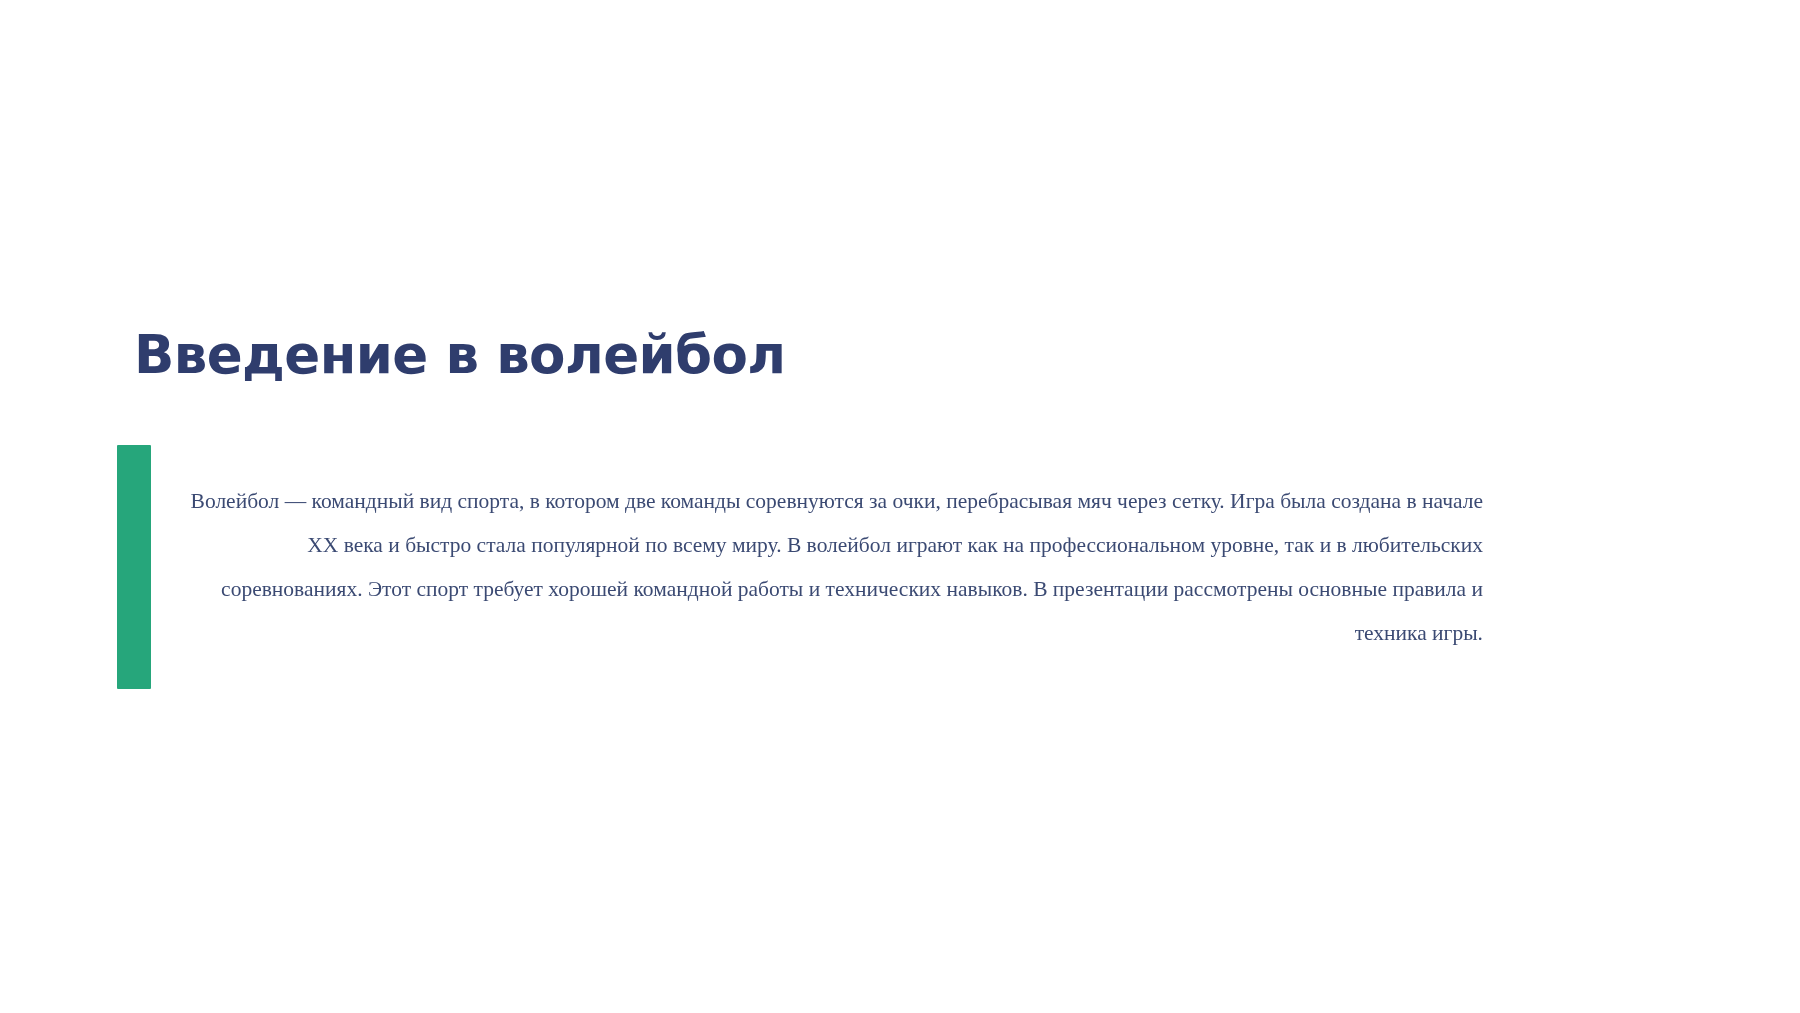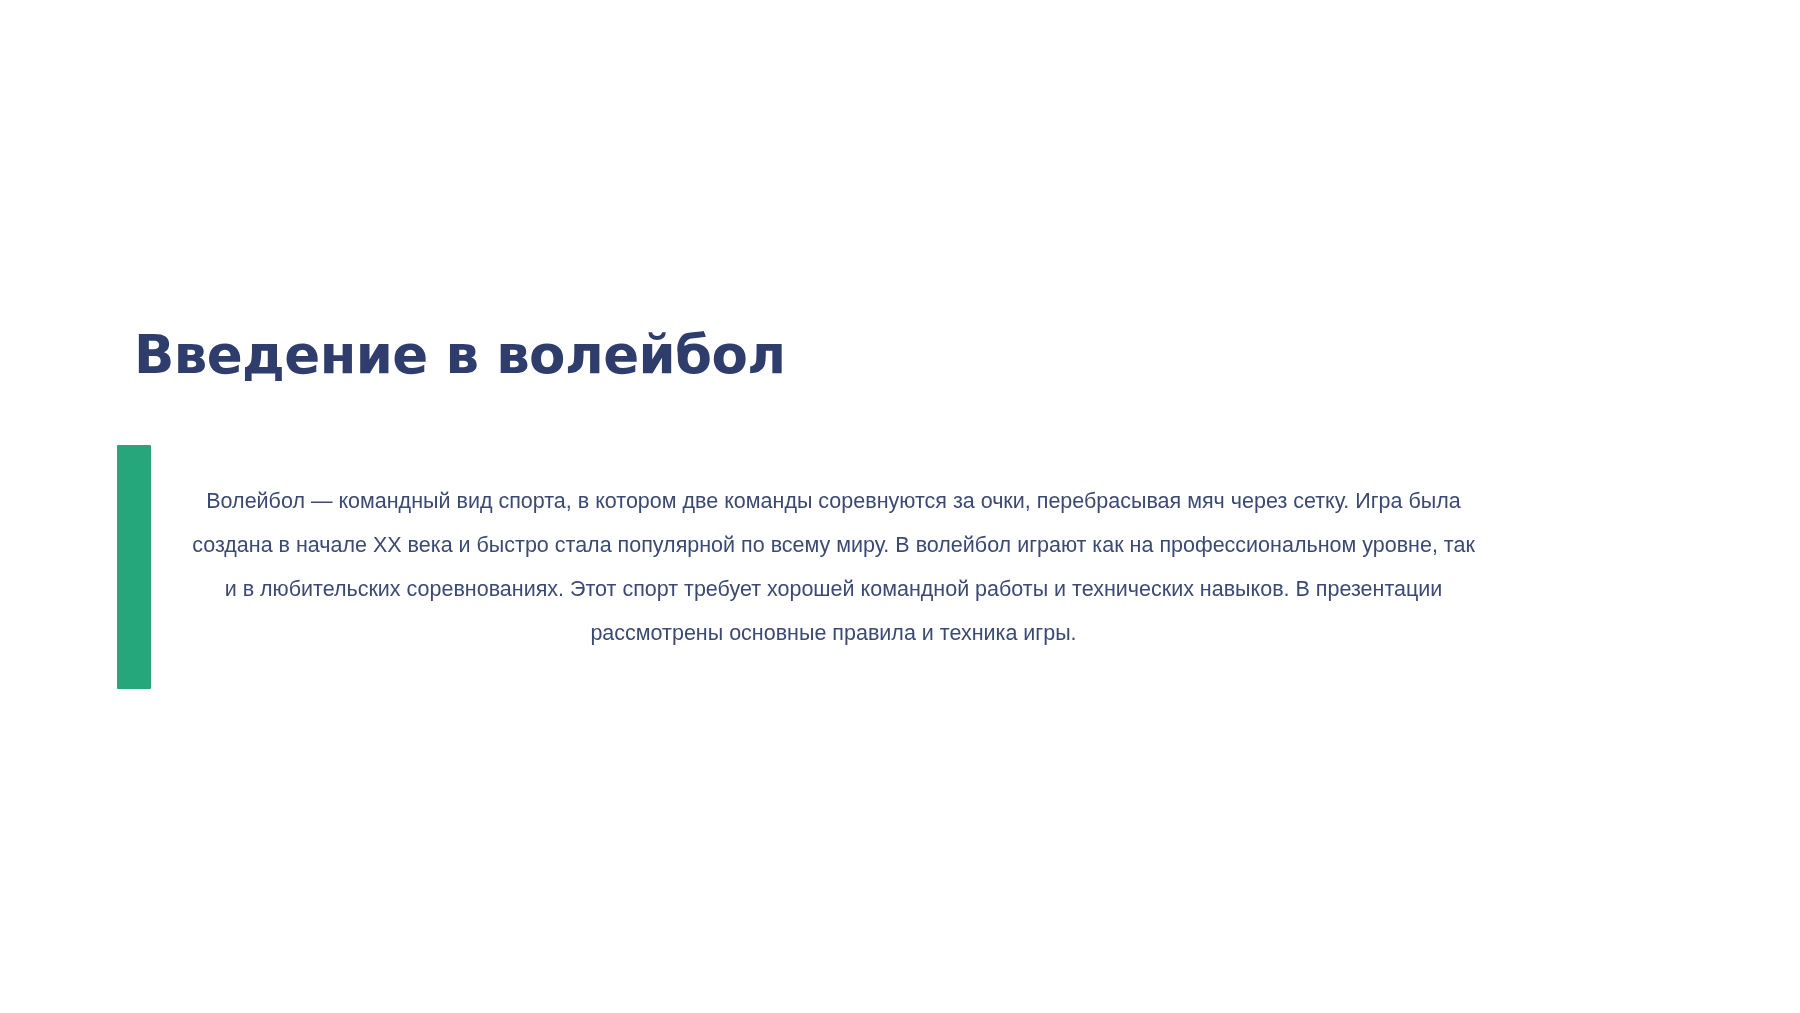--- a/index.html
+++ b/index.html
@@ -52,26 +52,26 @@
     position: absolute;
     left: 0;
     top: 0;
     width: 7px;
     height: 100%;
     background: #26a67b;
     border-radius: 1px;
   }
 
   #body-text {
-    font-family: Liberation Sans, sans-serif;
+    font-family: Liberation Serif, serif;
     font-weight: 400;
     font-size: 21.5px;
     line-height: 44px;
     color: #3b4a73;
-    text-align: center;
+    text-align: right;
     max-width: 1345px;
   }
 </style>
 </head>
 <body>
 
 <div id="slide">
 
   <div id="content">
 

